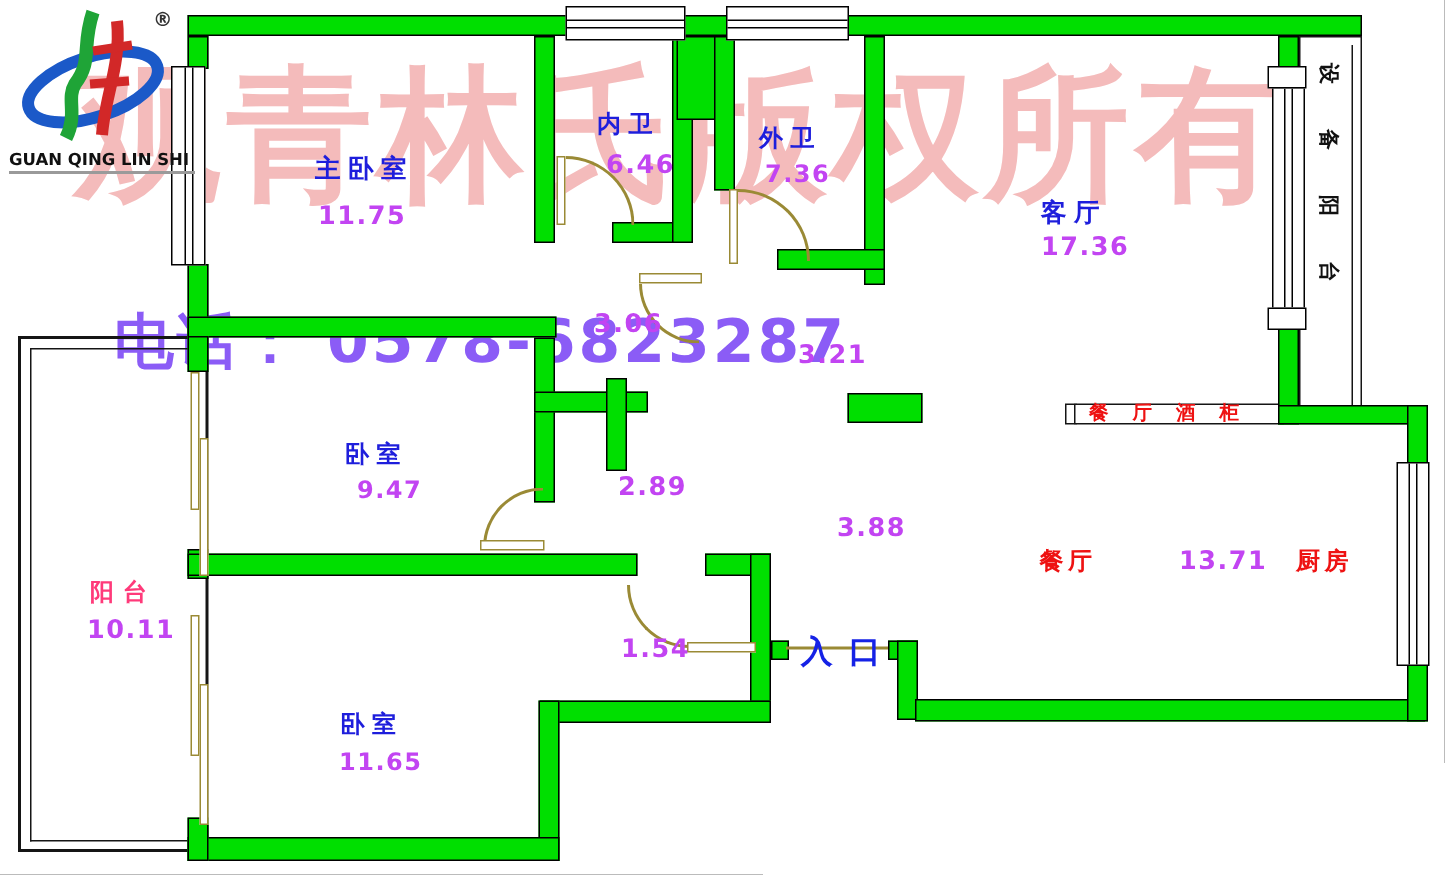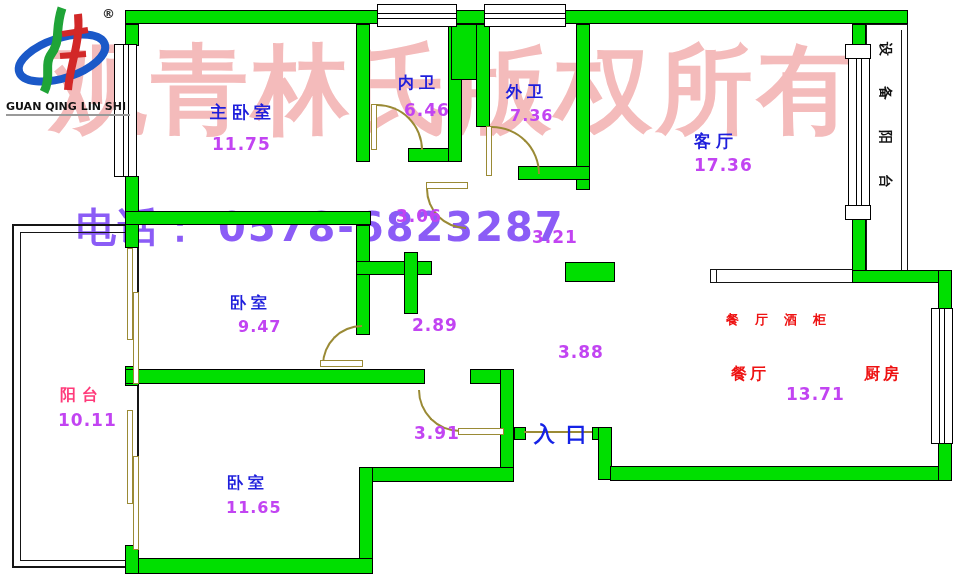--- a/index.html
+++ b/index.html
@@ -29,21 +29,21 @@
   .arc-sw{border-left:2px solid #9a8a35;border-bottom:2px solid #9a8a35;border-bottom-left-radius:100% 100%;}
   .arc-nw{border-left:2px solid #9a8a35;border-top:2px solid #9a8a35;border-top-left-radius:100% 100%;}
   .sill{position:absolute;background:#9a8a35;z-index:2;}
   
   .t{position:absolute;z-index:5;white-space:nowrap;font-weight:bold;}
   .name{color:#1e1edc;font-size:17px;letter-spacing:5px;}
   .val{color:#c244f2;font-size:17px;letter-spacing:1px;}
   .red{color:#ee1212;font-size:16px;letter-spacing:3px;}
   .pink{color:#ff3a7a;font-size:16px;letter-spacing:6px;}
   .entr{color:#1522e6;font-size:21px;letter-spacing:11px;}
-  .cabt{color:#ee1212;font-size:13px;letter-spacing:16px;font-weight:bold;margin-top:45px;}
+  .cabt{color:#ee1212;font-size:13px;letter-spacing:16px;font-weight:bold;}
   .vert{writing-mode:vertical-rl;text-orientation:sideways;font-size:14px;color:#111;
         letter-spacing:30px;font-weight:bold;}
   
   .logo{position:absolute;left:6px;top:4px;width:124px;z-index:6;}
   .logo-cn{font-size:27px;font-weight:bold;color:#111;letter-spacing:1px;line-height:1;}
   .logo-en{font-size:11px;font-weight:bold;color:#111;border-bottom:2px solid #9a9a9a;
            padding-bottom:1px;letter-spacing:0;}
   .logo-reg{position:absolute;left:96px;top:2px;font-size:13px;color:#333;font-weight:bold;}
 </style>
 </head>
@@ -142,25 +142,25 @@
   <div class="t name" style="left:506px;top:82px;font-size:16px">外卫</div>
   <div class="t val" style="left:510px;top:106px;font-size:16px">7.36</div>
   <div class="t name" style="left:694px;top:130px">客厅</div>
   <div class="t val" style="left:694px;top:155px">17.36</div>
   <div class="t name" style="left:230px;top:293px;font-size:16px">卧室</div>
   <div class="t val" style="left:238px;top:317px;font-size:16px">9.47</div>
   <div class="t pink" style="left:60px;top:385px">阳台</div>
   <div class="t val" style="left:58px;top:410px">10.11</div>
   <div class="t name" style="left:227px;top:473px;font-size:16px">卧室</div>
   <div class="t val" style="left:226px;top:498px;font-size:16px">11.65</div>
-  <div class="t red" style="left:731px;top:364px">餐厅</div>
-  <div class="t val" style="left:786px;top:384px">13.71</div>
+  <div class="t red" style="left:693px;top:364px">餐厅</div>
+  <div class="t val" style="left:786px;top:364px">13.71</div>
   <div class="t red" style="left:864px;top:364px">厨房</div>
   <div class="t vert" style="left:876px;top:42px;height:200px">设备阳台</div>
   <div class="t entr" style="left:534px;top:420px">入口</div>
 
   <div class="t val" style="left:396px;top:206px">3.06</div>
   <div class="t val" style="left:532px;top:227px">3.21</div>
   <div class="t val" style="left:412px;top:315px">2.89</div>
   <div class="t val" style="left:558px;top:342px">3.88</div>
-  <div class="t val" style="left:414px;top:423px">3.91</div>
+  <div class="t val" style="left:414px;top:423px">1.54</div>
 
 </div>
 
 </body></html>

